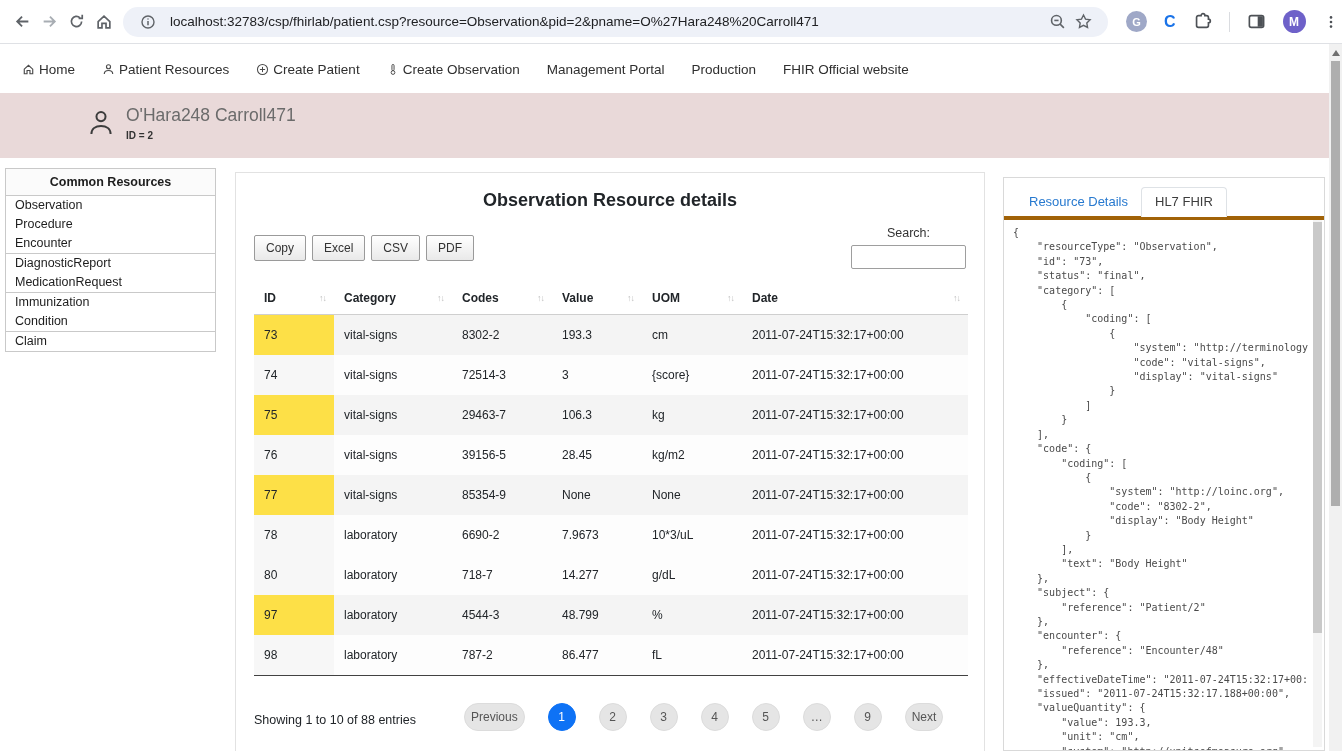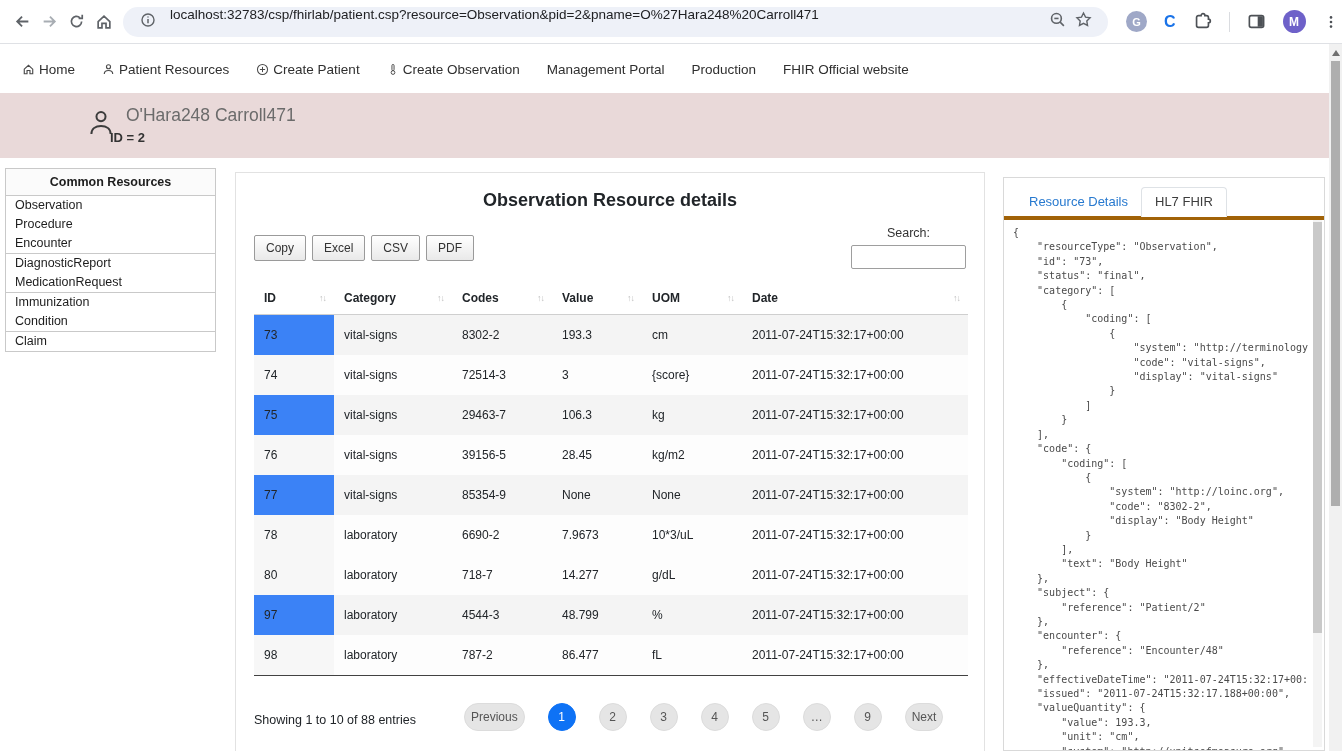--- a/index.html
+++ b/index.html
@@ -7,21 +7,21 @@
     font-family:"Liberation Sans","DejaVu Sans",sans-serif; }
   body { position:relative; }
 
   
   .chrome { position:absolute; left:0; top:0; width:1342px; height:44px; background:#fff;
     border-bottom:1px solid #dfe1e5; display:flex; align-items:center; padding:0 10px 0 14px; }
   .chrome-btn { width:30px; height:30px; border:none; background:transparent; color:#5f6368;
     display:flex; align-items:center; justify-content:center; margin-right:10px; border-radius:50%; }
   .chrome-btn.disabled { color:#a8adb3; }
   .omnibox { flex:0 0 985px; height:30px; background:#eef1f8; border-radius:15px;
-    display:flex; padding:0 12px; color:#5f6368; }
+    display:flex; align-items:center; padding:0 12px; color:#5f6368; }
   .omnibox .url { flex:1; font-size:13.5px; color:#202124; margin-left:9px; white-space:nowrap; overflow:hidden; }
   .omni-ic { width:26px; height:26px; display:flex; align-items:center; justify-content:center; color:#5f6368; }
   .ext-area { display:flex; align-items:center; margin-left:18px; gap:17px; }
   .badge-g { width:21px; height:21px; border-radius:50%; background:#9fa8c7; color:#fff;
     font-size:11px; font-weight:bold; display:flex; align-items:center; justify-content:center; }
   .badge-c { color:#1a73e8; font-weight:bold; font-size:16px; }
   .vsep { width:1px; height:20px; background:#dadce0; }
   .avatar-m { width:23px; height:23px; border-radius:50%; background:#6e61c9; color:#fff;
     font-size:12px; font-weight:bold; display:flex; align-items:center; justify-content:center; }
   .icon-flex { display:flex; align-items:center; justify-content:center; color:#4d5156; }
@@ -29,21 +29,21 @@
   
   .appnav { position:absolute; left:0; top:45px; width:1329px; height:48px; background:#fff;
     display:flex; align-items:center; padding-left:22px; gap:27px; }
   .navitem { display:flex; align-items:center; gap:4px; font-size:13.5px; color:#2f2f2f; cursor:pointer; }
   .navitem .nicon { display:flex; color:#4a4a4a; }
 
   
   .patient-band { position:absolute; left:0; top:93px; width:1329px; height:65px; background:#e9d9d9; }
   .pavatar { position:absolute; left:85px; top:14px; color:#3c3c3c; }
   .pname { position:absolute; left:126px; top:12px; font-size:17.5px; color:#6b6b6b; }
-  .pid { position:absolute; left:110px; top:37px; font-size:13px; font-weight:bold; color:#333; }
+  .pid { position:absolute; left:126px; top:37px; font-size:10px; font-weight:bold; color:#333; }
 
   
   .sidebar { position:absolute; left:5px; top:168px; width:211px; background:#fff; border:1px solid #c9c9c9; }
   .sidebar-title { height:27px; display:flex; align-items:center; justify-content:center;
     font-size:12.5px; font-weight:bold; color:#1d1d1d; background:#fbfbfb; border-bottom:1px solid #c9c9c9; }
   .sideitem { padding:2px 9px 3px; font-size:12.5px; color:#1d1d1d; cursor:pointer; }
   .sideitem.group-start { border-top:1px solid #c9c9c9; }
 
   
   .main-card { position:absolute; left:235px; top:172px; width:750px; height:600px;
@@ -57,21 +57,21 @@
   .search-wrap label { font-size:12.5px; color:#333; }
   .search-wrap input { width:115px; height:24px; border:1px solid #9e9e9e; border-radius:2px; padding:0 6px; font-size:12px; }
 
   table.obs { width:714px; margin:13px 18px 0; border-collapse:collapse; border-bottom:1px solid #424242; }
   table.obs th { text-align:left; font-size:12px; font-weight:bold; color:#212529;
     padding:9px 6px 9px 10px; border-bottom:1px solid #cfcfcf; position:relative; cursor:pointer; }
   table.obs th .sort { position:absolute; right:8px; top:11px; font-size:9px; color:#c0c0c0; letter-spacing:-1px; }
   table.obs td { font-size:12px; color:#212529; padding:13px 6px 13px 10px; }
   tr.odd  td { background:#f4f4f4; }
   tr.even td { background:#fdfdfd; }
-  tr.odd  td.sorted { background:#3b82f6; }
+  tr.odd  td.sorted { background:#fde047; }
   tr.even td.sorted { background:#f7f7f7; }
   .col-id{width:80px;} .col-cat{width:118px;} .col-code{width:100px;} .col-val{width:90px;} .col-uom{width:100px;}
 
   .showing { position:absolute; left:18px; top:540px; font-size:12.5px; color:#212529; }
   .pager { position:absolute; left:228px; top:530px; display:flex; align-items:center; gap:23px; }
   .pg-btn { min-width:28px; height:28px; border-radius:15px; border:1px solid #dcdcdc; background:#e5e5e5;
     color:#555; font-size:12px; display:flex; align-items:center; justify-content:center; cursor:pointer;
     padding:0 6px; font-family:"Liberation Sans","DejaVu Sans",sans-serif; }
   .pg-btn.page { width:28px; padding:0; border-radius:50%; }
   .pg-btn.active { background:#0e72f5; border-color:#0e72f5; color:#fff; }

